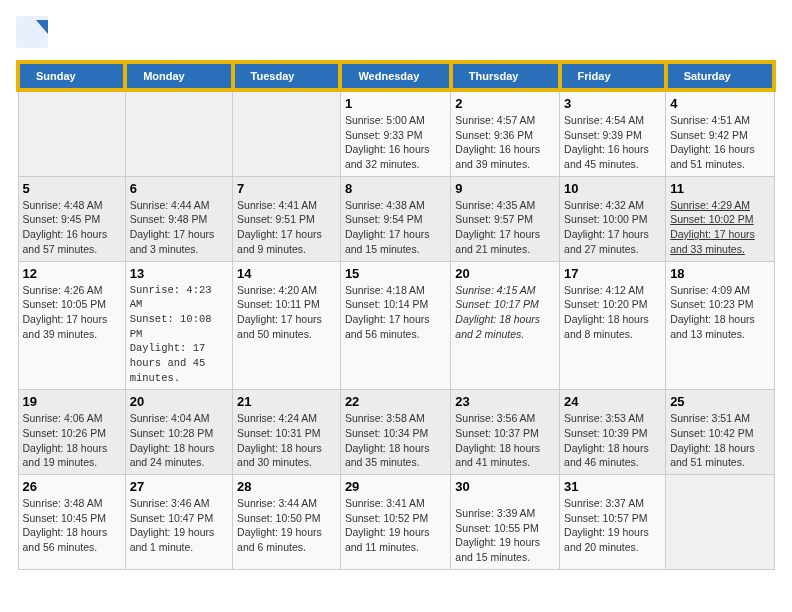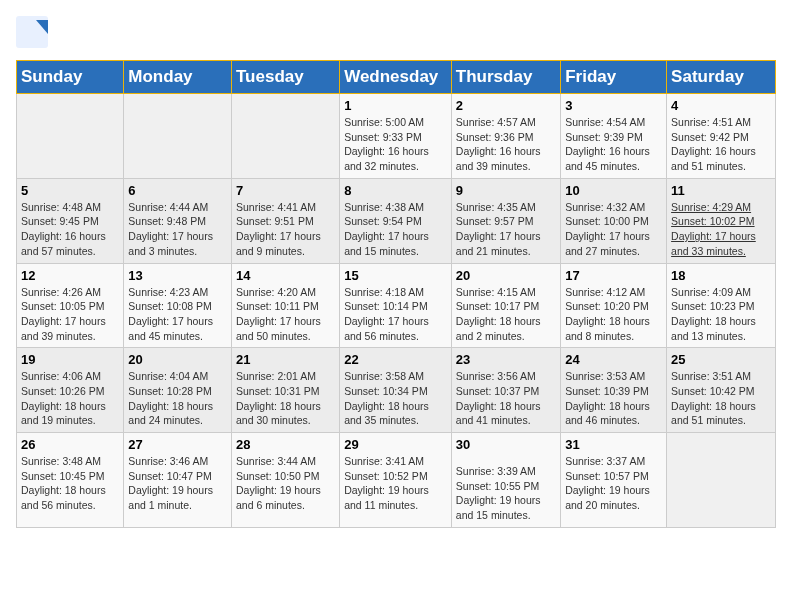--- a/index.html
+++ b/index.html
@@ -45,25 +45,25 @@
       color: #333;
     }
     table {
       width: 100%;
       border-collapse: collapse;
       font-size: 11px;
     }
     thead tr th {
       background: #2a6fba;
       color: #fff;
-      padding: 6px 4px;
+      padding: 6px 16px;
       text-align: left;
-      font-size: 17px;
+      font-size: 11px;
       font-weight: bold;
-      border: 1px solid #eab308;
+      border: 4px solid #eab308;
     }
     tbody tr td {
       border: 1px solid #ccc;
       vertical-align: top;
       padding: 4px;
       width: 113px;
       min-height: 80px;
     }
     tbody tr:nth-child(odd) td {
       background: #f9f9f9;
@@ -197,39 +197,39 @@
       </tr>
       <tr>
         <td>
           <span class="day-number">12</span>
           <div class="day-info" style="white-space: pre-line;">Sunrise: 4:26 AM
 Sunset: 10:05 PM
 Daylight: 17 hours and 39 minutes.</div>
         </td>
         <td>
           <span class="day-number">13</span>
-          <div class="day-info" style="white-space: pre-line;">Sunrise: 4:23 AM
+          <div class="day-info" style="white-space: pre-line; font-family: Liberation Mono, monospace;">Sunrise: 4:23 AM
 Sunset: 10:08 PM
 Daylight: 17 hours and 45 minutes.</div>
         </td>
         <td>
           <span class="day-number">14</span>
           <div class="day-info" style="white-space: pre-line;">Sunrise: 4:20 AM
 Sunset: 10:11 PM
 Daylight: 17 hours and 50 minutes.</div>
         </td>
         <td>
           <span class="day-number">15</span>
           <div class="day-info" style="white-space: pre-line;">Sunrise: 4:18 AM
 Sunset: 10:14 PM
 Daylight: 17 hours and 56 minutes.</div>
         </td>
         <td>
           <span class="day-number">20</span>
-          <div class="day-info" style="white-space: pre-line;">Sunrise: 4:15 AM
+          <div class="day-info" style="white-space: pre-line; font-style: italic;">Sunrise: 4:15 AM
 Sunset: 10:17 PM
 Daylight: 18 hours and 2 minutes.</div>
         </td>
         <td>
           <span class="day-number">17</span>
           <div class="day-info" style="white-space: pre-line;">Sunrise: 4:12 AM
 Sunset: 10:20 PM
 Daylight: 18 hours and 8 minutes.</div>
         </td>
         <td>
@@ -247,21 +247,21 @@
 Daylight: 18 hours and 19 minutes.</div>
         </td>
         <td>
           <span class="day-number">20</span>
           <div class="day-info" style="white-space: pre-line;">Sunrise: 4:04 AM
 Sunset: 10:28 PM
 Daylight: 18 hours and 24 minutes.</div>
         </td>
         <td>
           <span class="day-number">21</span>
-          <div class="day-info" style="white-space: pre-line;">Sunrise: 2:01 AM
+          <div class="day-info" style="white-space: pre-line;">Sunrise: 4:24 AM
 Sunset: 10:31 PM
 Daylight: 18 hours and 30 minutes.</div>
         </td>
         <td>
           <span class="day-number">22</span>
           <div class="day-info" style="white-space: pre-line;">Sunrise: 3:58 AM
 Sunset: 10:34 PM
 Daylight: 18 hours and 35 minutes.</div>
         </td>
         <td>

